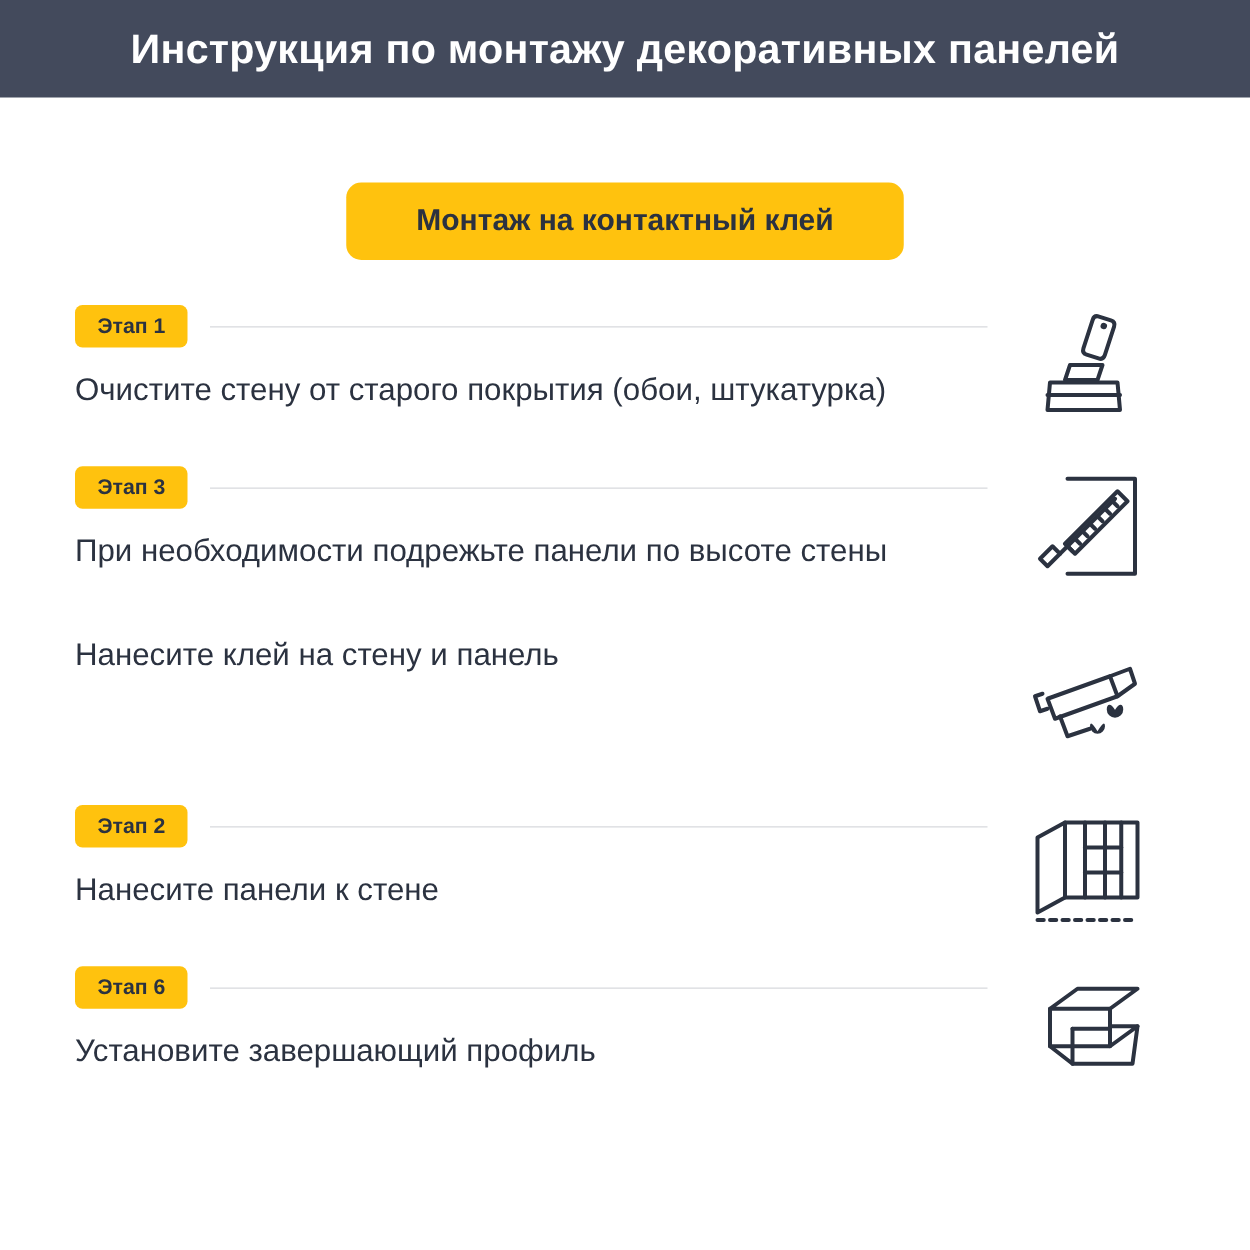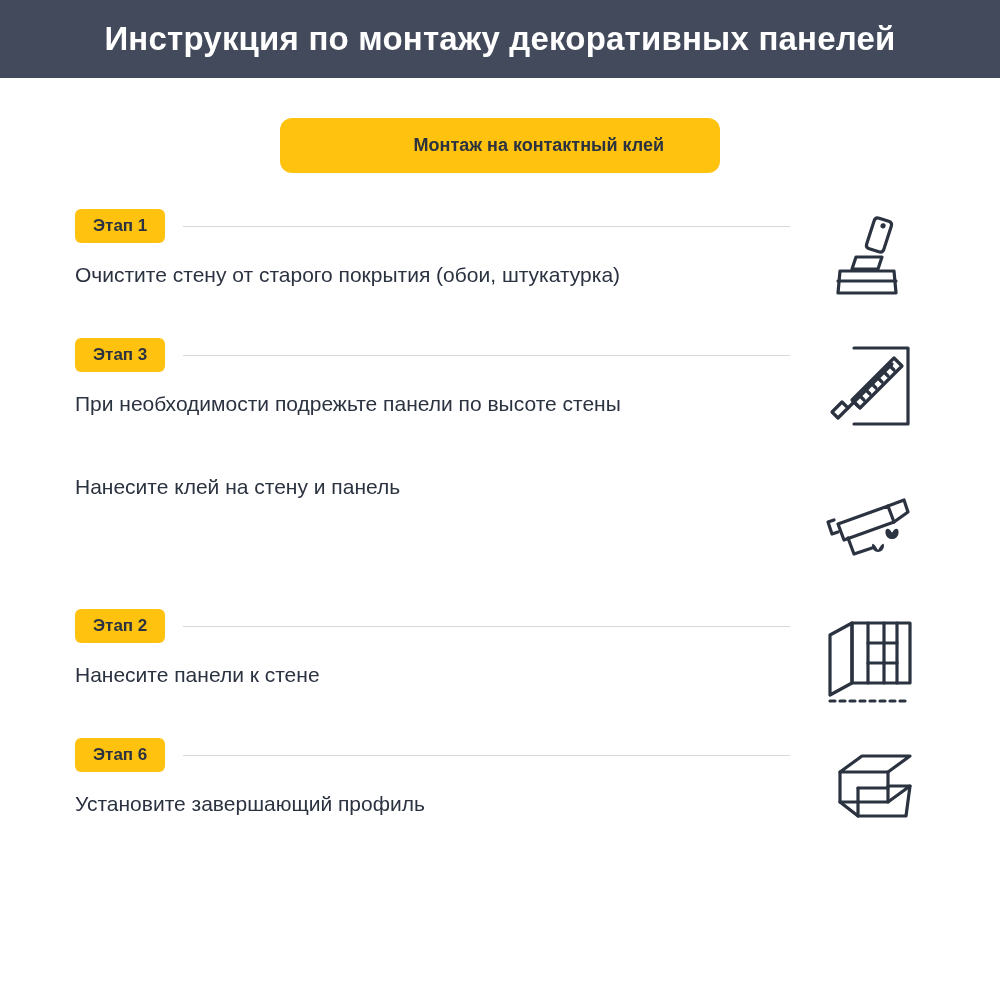--- a/index.html
+++ b/index.html
@@ -42,38 +42,38 @@
   
   .subtitle-wrap {
     display: flex;
     justify-content: center;
     margin-top: 40px;
   }
   .subtitle-pill {
     background: #ffc20e;
     border-radius: 12px;
     padding: 17px 56px;
-    font-size: 18px;
+    font-size: 24px;
     font-weight: bold;
     color: #2b3240;
-    text-align: right;
+    text-align: left;
     min-width: 440px;
     box-sizing: border-box;
+    margin-top: 28px;
   }
 
   
   .steps {
     margin-top: 30px;
     padding: 0 60px 0 60px;
   }
   .step {
     position: relative;
     height: 129px;
     box-sizing: border-box;
-    margin-left: 15px;
   }
   .step-top {
     display: flex;
     align-items: center;
     height: 46px;
   }
   .badge {
     background: #ffc20e;
     border-radius: 6px;
     padding: 7px 18px;
@@ -84,21 +84,21 @@
   }
   .rule {
     flex: 1;
     height: 1px;
     background: #d8d9dd;
     margin-left: 18px;
     margin-right: 150px;
   }
   .step-text {
     margin-top: 13px;
-    font-size: 21px;
+    font-size: 25px;
     color: #2b3240;
     line-height: 1.25;
     max-width: 700px;
   }
 
   .step-icon {
     position: absolute;
     right: 22px;
     top: 6px;
     width: 100px;

